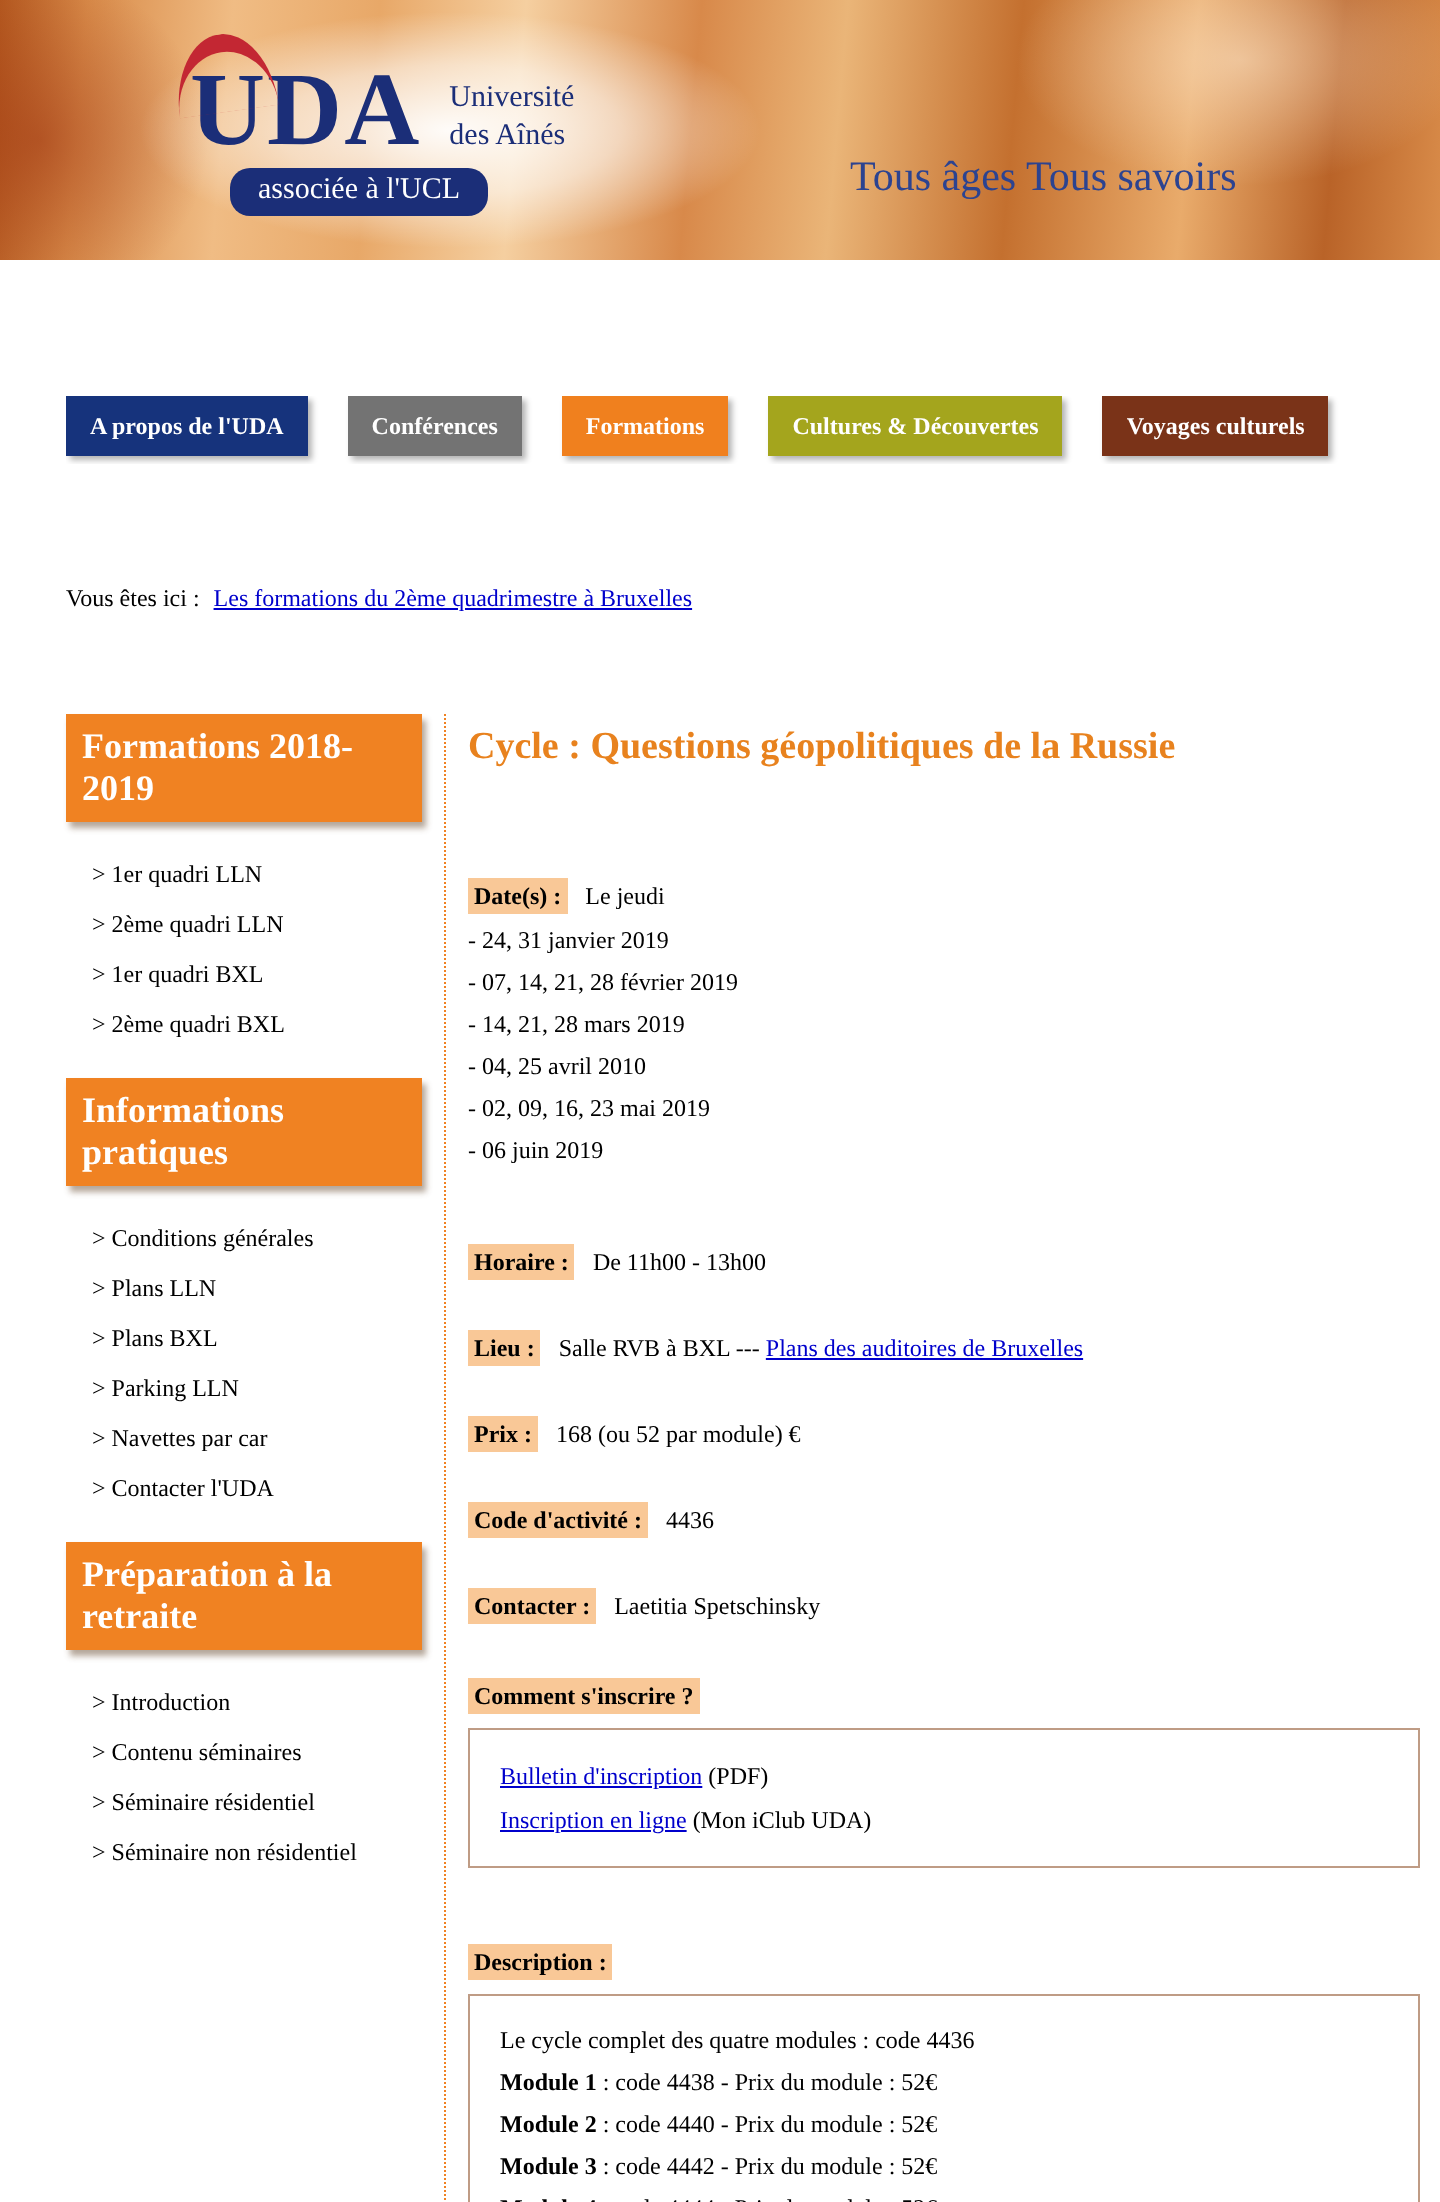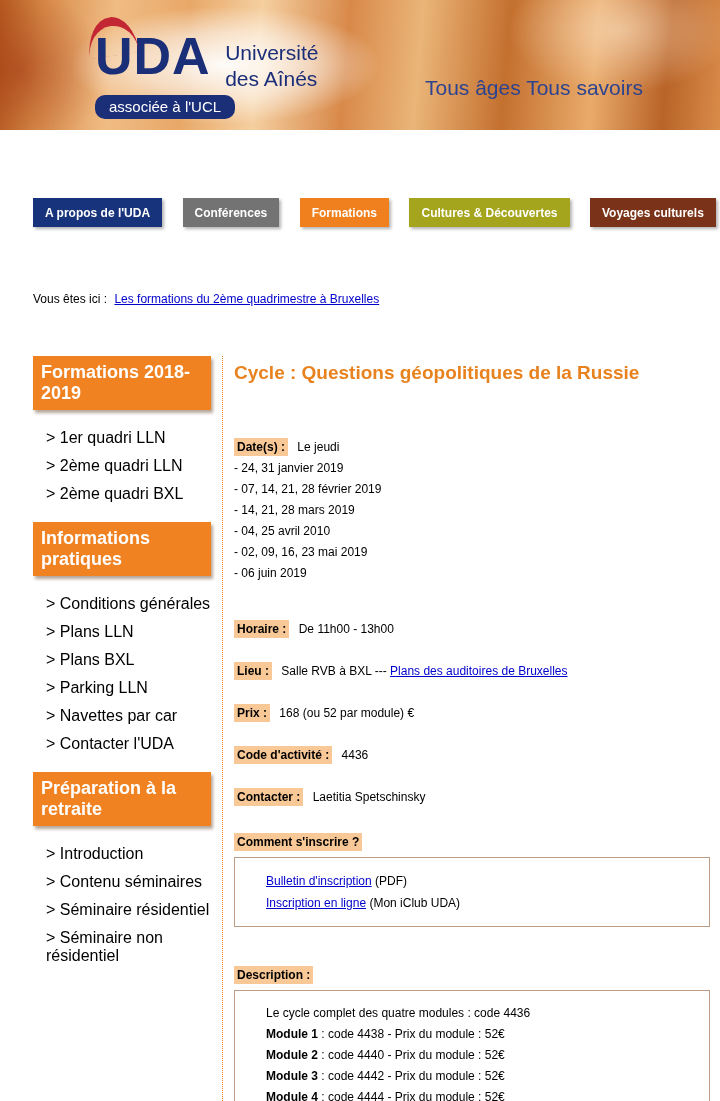--- a/index.html
+++ b/index.html
@@ -1,18 +1,18 @@
 <!DOCTYPE html>
 <html><head>
 <meta charset="utf-8">
 <style>
   html,body { margin:0; padding:0; background:#fff; }
   .page {
     position:relative; width:720px; height:1101px; overflow:hidden;
-    background:#fff; font-family:Liberation Sans, sans-serif;
+    background:#fff; font-family:Liberation Serif, serif;
     color:#000;
   }
 
   
   .hero {
     position:relative; height:130px; overflow:hidden;
     background:
       radial-gradient(ellipse 160px 90px at 620px 30px, rgba(255,235,210,0.55), rgba(255,235,210,0) 70%),
       radial-gradient(ellipse 120px 120px at 20px 70px, rgba(150,40,10,0.45), rgba(150,40,10,0) 70%),
       linear-gradient(95deg,#b55a20 0%,#d98c4a 6%,#f0bc84 16%,#e8a868 26%,#f5cfa0 36%,#d8894a 48%,#eab578 58%,#c4702f 70%,#e9ab6b 82%,#b96328 92%,#d98c4a 100%);
@@ -28,27 +28,27 @@
     font-size:52px; line-height:1; font-weight:bold; color:#1b2e78; letter-spacing:1px;
   }
   .logo-swoosh {
     position:absolute; left:-8px; top:-13px; width:50px; height:30px;
     border-top:9px solid #c32733;
     border-radius:50% 50% 0 0 / 100% 100% 0 0;
     transform:rotate(-8deg);
   }
   .logo-sub {
     display:inline-block; vertical-align:top; margin:10px 10px 0 10px;
-    color:#1b2e78; font-size:21px; line-height:1.25;
+    color:#1b2e78; font-size:15px; line-height:1.25;
   }
   .logo-sub span { display:block; }
   .logo-band {
     display:inline-block; margin-top:2px;
     background:#1b2e78; color:#fff; font-size:15px;
-    padding:3px 14px 4px; border-radius:10px;
+    padding:3px 14px 4px; border-radius:10px;margin-left:20px;
   }
   .tagline { position:absolute; left:425px; top:76px; color:#2c4390; font-size:21px; }
 
   
   .nav { margin:68px 0 0 33px; height:34px; white-space:nowrap; overflow:hidden; }
   .nav-btn {
     display:inline-block; color:#fff; font-weight:bold; font-size:12px;
     padding:8px 12px 7px; margin-right:16px; text-decoration:none; cursor:pointer;
     box-shadow:2px 2px 3px rgba(0,0,0,0.30);
   }
@@ -59,35 +59,35 @@
   .link { color:#0000cc; text-decoration:underline; cursor:pointer; }
 
   
   .content { display:flex; align-items:stretch; margin:50px 0 0 33px; min-height:760px; }
   .sidebar { flex:0 0 178px; width:178px; }
   .side-h {
     background:#f08222; color:#fff; font-weight:bold; font-size:18px;
     padding:6px 8px; margin:0 0 14px;
     box-shadow:2px 3px 3px rgba(90,60,30,0.45);
   }
-  .side-items { list-style:none; margin:0 0 14px; padding:0; font-size:16px; }
+  .side-items { list-style:none; margin:0 0 14px; padding:0; font-size:12px; }
   .side-items li { padding:5px 0 5px 13px; cursor:pointer; }
 
   .main {
     flex:1; min-width:0; margin-left:11px; padding:0 10px 30px 11px;
     border-left:1px dotted #f08222;
   }
   .title { color:#e8821e; font-size:19px; font-weight:bold; margin:6px 0 56px; }
   .lbl { background:#f9c897; font-weight:bold; font-size:12px; padding:2px 3px; }
   .row { font-size:12px; margin-bottom:28px; }
   .row .val { margin-left:6px; }
   .row-dates { margin-bottom:4px; }
   .datelist { font-size:12px; line-height:21px; margin-bottom:38px; }
   .sec-h { margin:0 0 7px; }
-  .box { border:1px solid #bf9c85; padding:12px 31px; font-size:12px; }
+  .box { border:1px solid #bf9c85; padding:12px 15px; font-size:12px; }
   .box .line { line-height:22px; }
   .box2 .line { line-height:21px; }
   .desc-h { margin-top:38px; }
   b.mod { font-weight:bold; }
 </style>
 </head>
 <body>
 
 <div class="page">
 
@@ -121,20 +121,21 @@
     <a class="link">Les formations du 2ème quadrimestre à Bruxelles</a>
   </div>
 
   <div class="content">
 
     <aside class="sidebar">
       <div class="side-h">Formations 2018-2019</div>
       <ul class="side-items">
         <li>&gt; 1er quadri LLN</li>
         <li>&gt; 2ème quadri LLN</li>
+        <li>&gt; 1er quadri BXL</li>
         <li>&gt; 2ème quadri BXL</li>
       </ul>
 
       <div class="side-h">Informations pratiques</div>
       <ul class="side-items">
         <li>&gt; Conditions générales</li>
         <li>&gt; Plans LLN</li>
         <li>&gt; Plans BXL</li>
         <li>&gt; Parking LLN</li>
         <li>&gt; Navettes par car</li>

